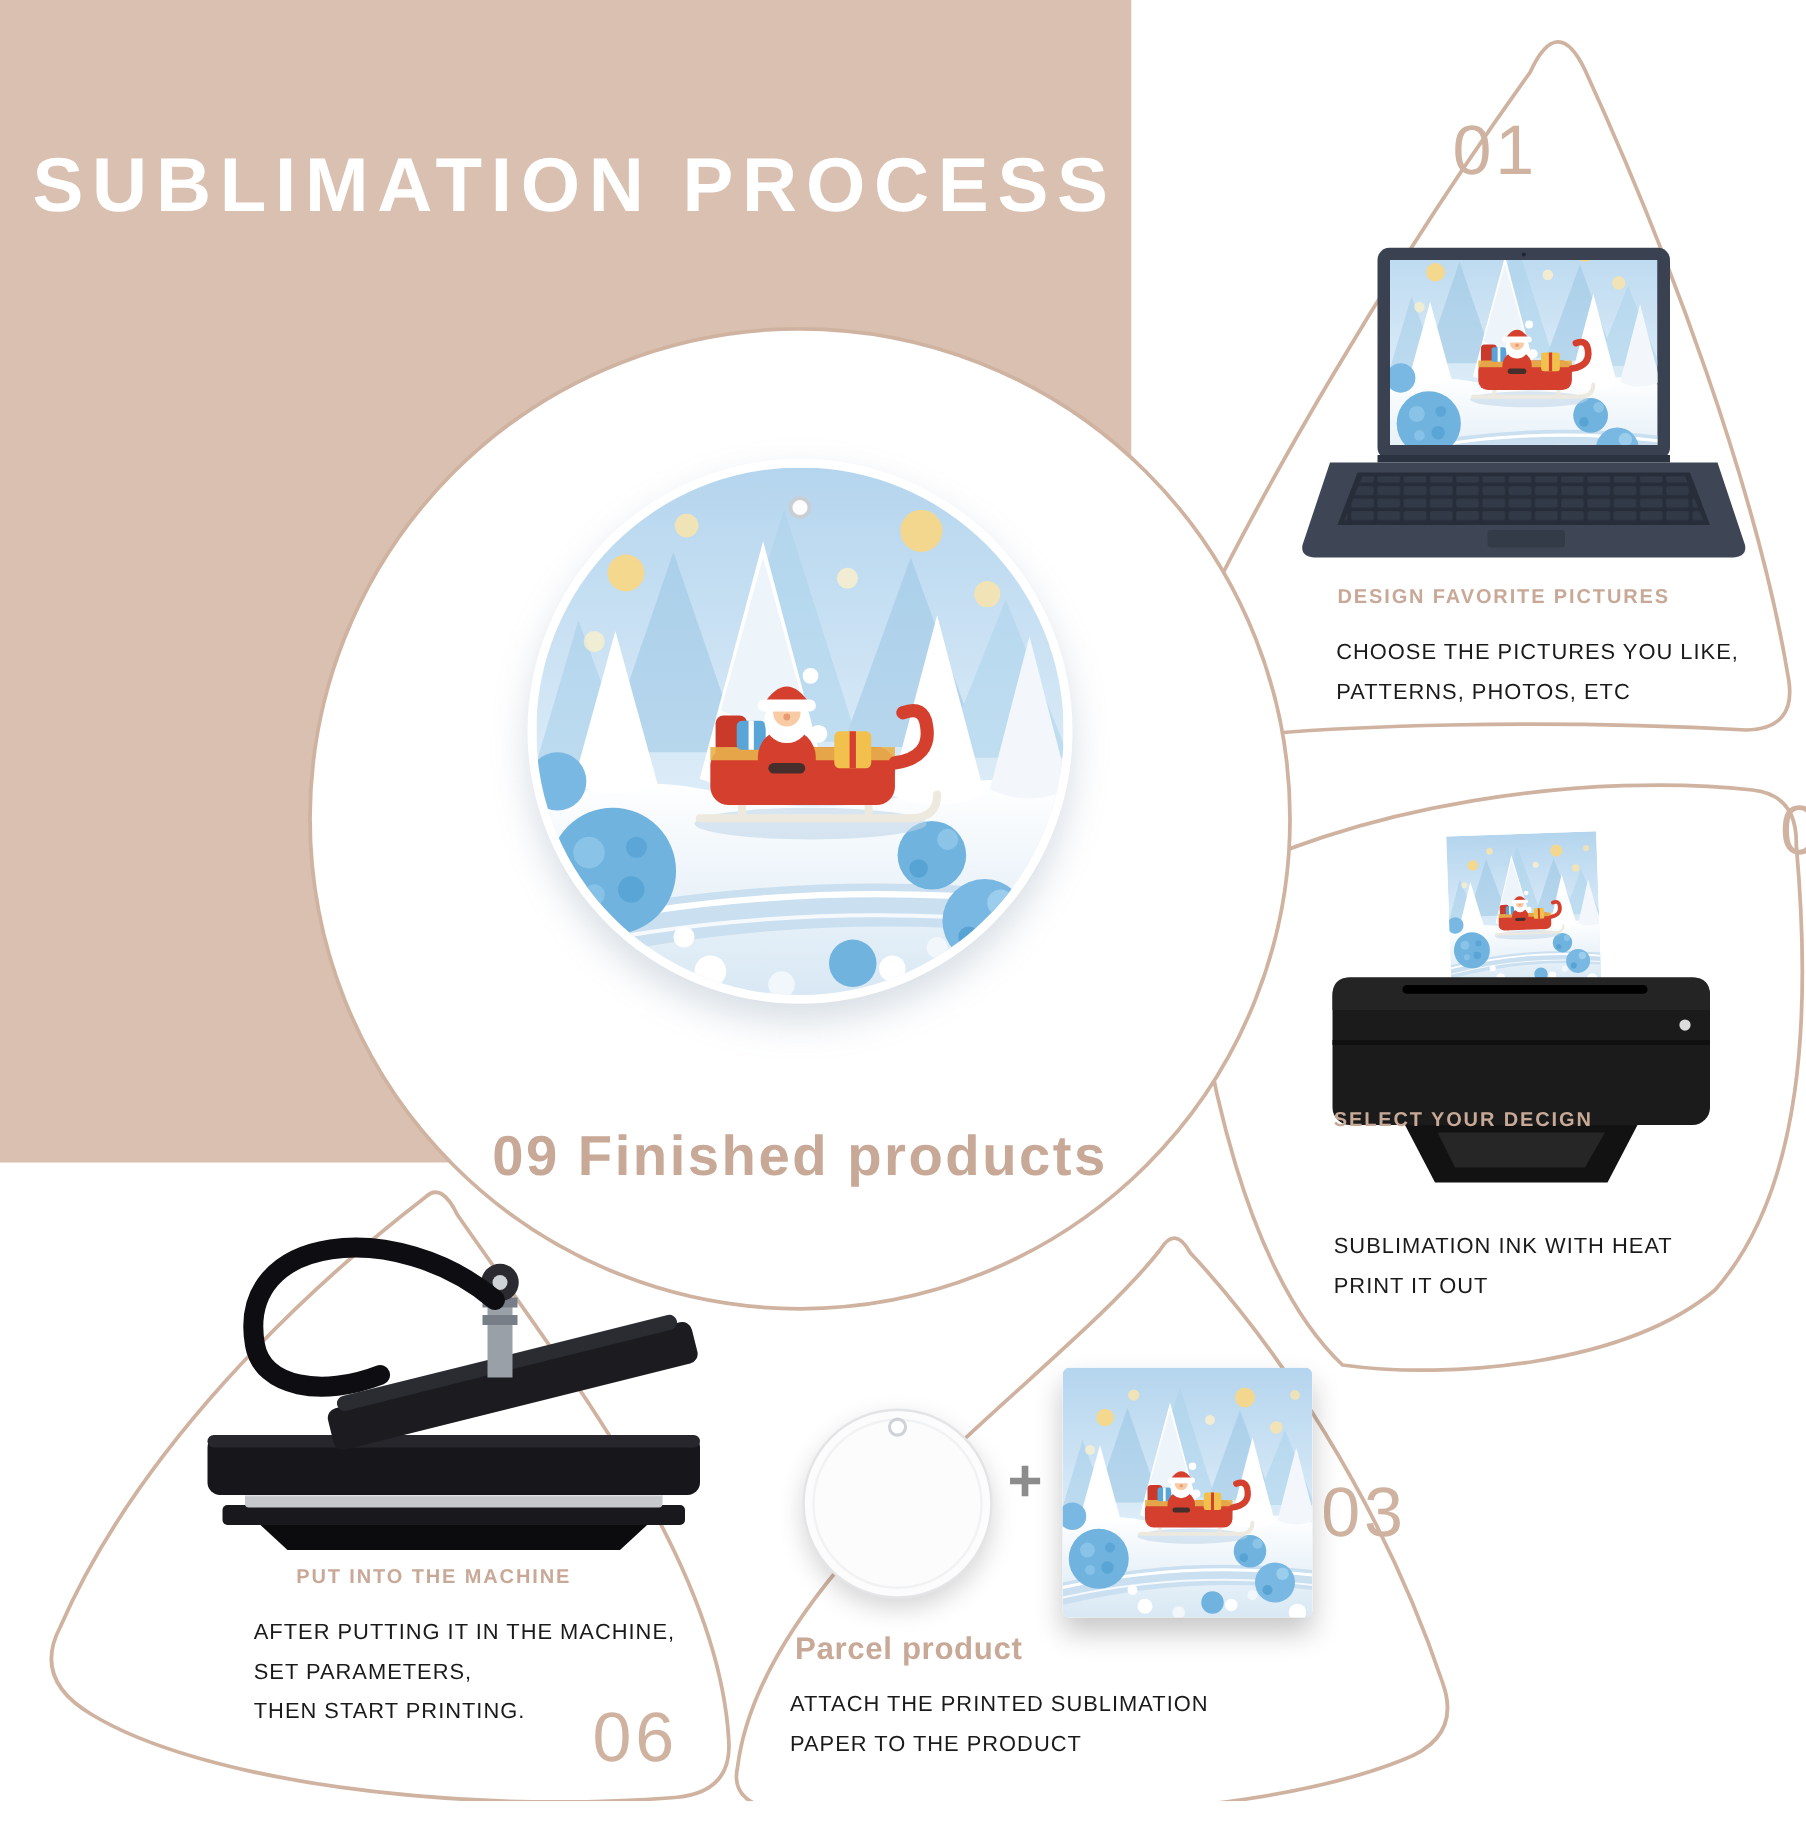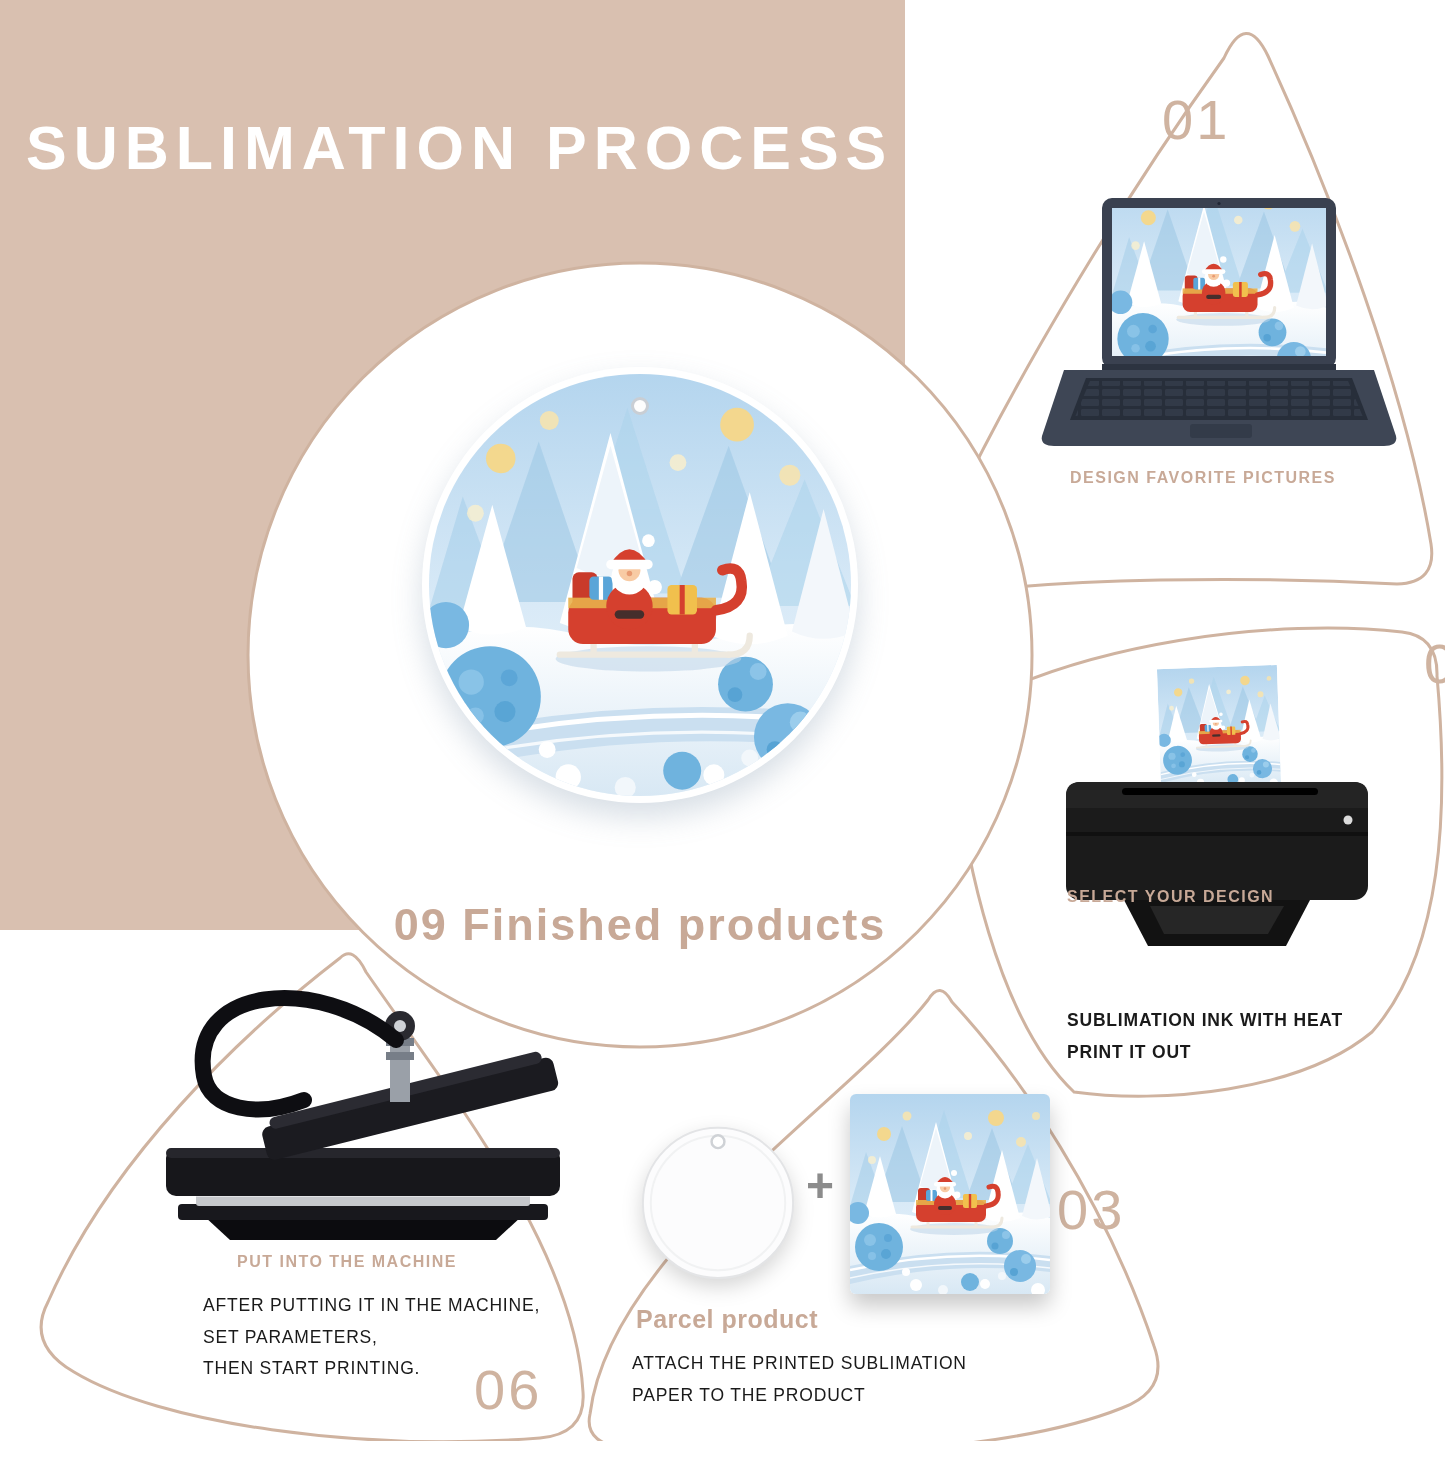--- a/index.html
+++ b/index.html
@@ -24,21 +24,21 @@
   .center-caption{position:absolute;left:640px;top:899px;transform:translateX(-50%);
                   font-size:45px;font-weight:700;letter-spacing:2px;color:var(--heading);white-space:nowrap;}
   .step-number{position:absolute;font-size:56px;font-weight:500;letter-spacing:3px;line-height:1;color:var(--number);}
   .n1{left:1162px;top:92px;} .n2{left:1392px;top:636px;margin-left:32px;} .n3{left:1057px;top:1182px;} .n4{left:474px;top:1362px;}
   .step-heading{position:absolute;font-size:16px;font-weight:700;letter-spacing:1.5px;
                 color:var(--heading);white-space:pre-line;}
   .h1{left:1070px;top:469px;} .h2{left:1067px;top:888px;} .h4{left:237px;top:1253px;}
   .h3{left:636px;top:1305px;font-size:25px;letter-spacing:0.5px;}
   .step-body{position:absolute;font-size:17.5px;letter-spacing:0.8px;line-height:1.8;
              color:var(--body-text);white-space:pre-line;}
-  .b1{left:1069px;top:506px;} .b2{left:1067px;top:1005px;font-weight:bold;} .b3{left:632px;top:1348px;} .b4{left:203px;top:1290px;}
+  .b1{left:1069px;top:506px;} .b2{left:1067px;top:981px;} .b3{left:632px;top:1348px;} .b4{left:203px;top:1290px;}
   .art{position:absolute;}
   .laptop{left:1038px;top:198px;width:362px;height:268px;}
   .printer{left:1058px;top:662px;width:318px;height:288px;}
   .press{left:108px;top:980px;width:510px;height:272px;}
   .disc{left:634px;top:1116px;width:168px;height:168px;filter:drop-shadow(0 8px 10px rgba(0,0,0,0.16));}
   .plus{position:absolute;left:806px;top:1162px;font-size:48px;font-weight:600;color:var(--plus);line-height:1;}
   .printpaper{position:absolute;left:850px;top:1094px;width:200px;height:200px;border-radius:6px;
               overflow:hidden;box-shadow:0 12px 22px rgba(0,0,0,0.22);}
   .printpaper svg{display:block;width:100%;height:100%;}
   .hidden-defs{position:absolute;width:0;height:0;overflow:hidden;}
@@ -158,20 +158,22 @@
     <rect x="64" y="0" width="234" height="170" rx="10" fill="#3a4150"></rect>
     <circle cx="181" cy="5.5" r="1.6" fill="#202634"></circle>
     <use href="#scene" x="74" y="10" width="214" height="148"></use>
     <rect x="64" y="166" width="234" height="6" fill="#2c3340"></rect>
     <path d="M26 172 L336 172 L358 238 Q 360 248 346 248 L16 248 Q 2 248 4 238 Z" fill="#3e4655"></path>
     <path d="M48 180 L314 180 L330 222 L32 222 Z" fill="#272e3a"></path>
     <path d="M52 183 L310 183 L325 219 L37 219 Z" fill="url(#p-keys)"></path>
     <rect x="152" y="226" width="62" height="14" rx="3" fill="#333b49"></rect>
   </svg>
   <div class="step-heading h1">DESIGN FAVORITE PICTURES</div>
+  <div class="step-body b1">CHOOSE THE PICTURES YOU LIKE,
+PATTERNS, PHOTOS, ETC</div>
 
   <div class="step-number n2">02</div>
   <svg class="art printer" viewBox="0 0 318 288">
     <g transform="rotate(-2 161 65)">
       <rect x="98" y="2" width="126" height="126" fill="#ffffff"></rect>
       <use href="#scene" x="101" y="5" width="120" height="120"></use>
     </g>
     <rect x="8" y="120" width="302" height="118" rx="14" fill="#1b1b1b"></rect>
     <path d="M8 134 Q 8 120 22 120 L296 120 Q 310 120 310 134 L310 146 L8 146 Z" fill="#242424"></path>
     <rect x="64" y="126" width="196" height="7" rx="3.5" fill="#000000"></rect>

